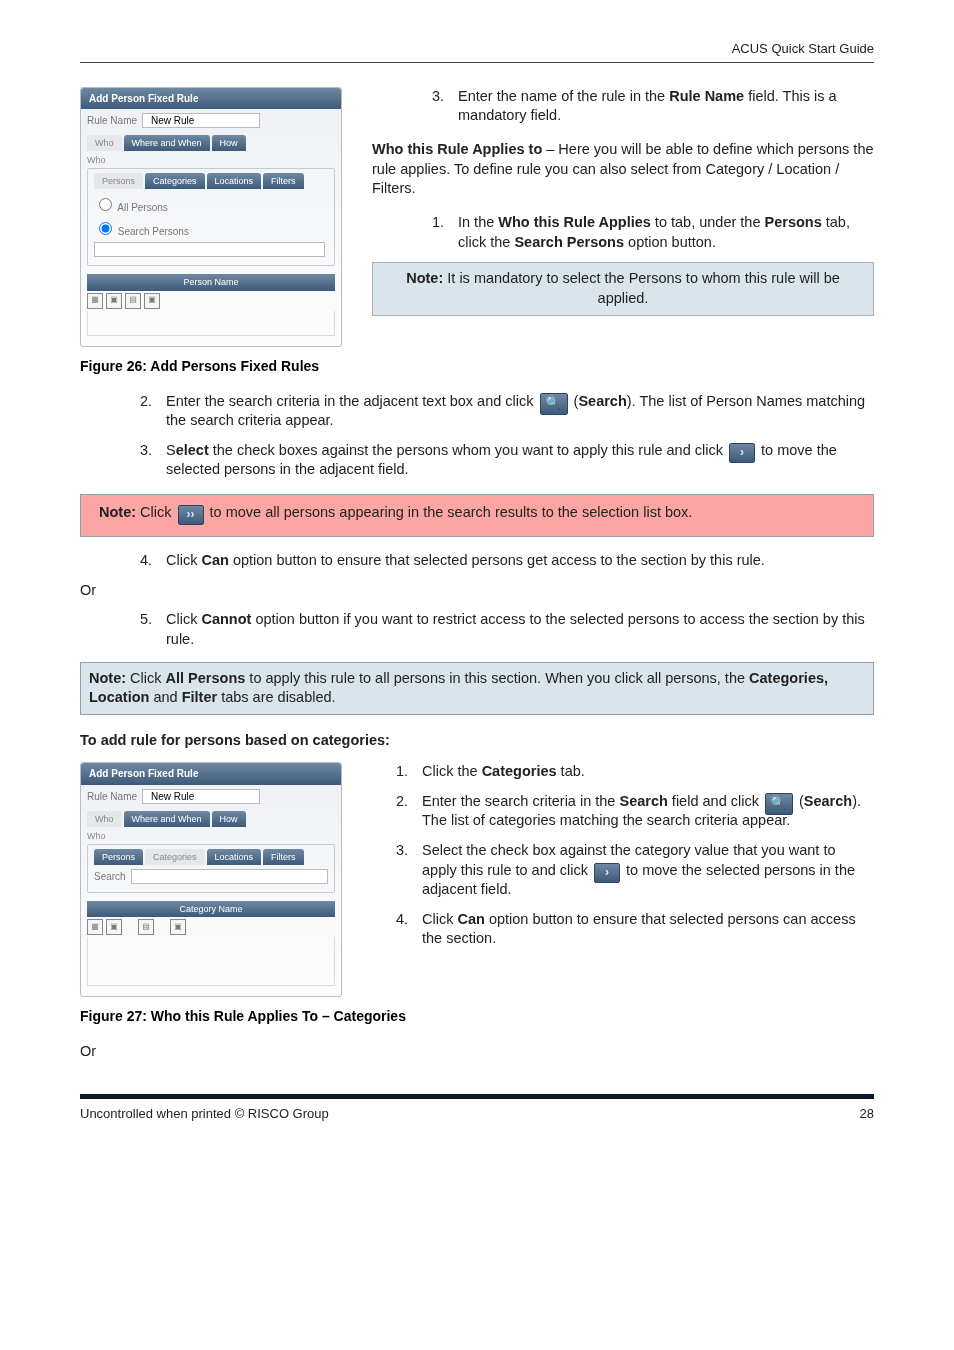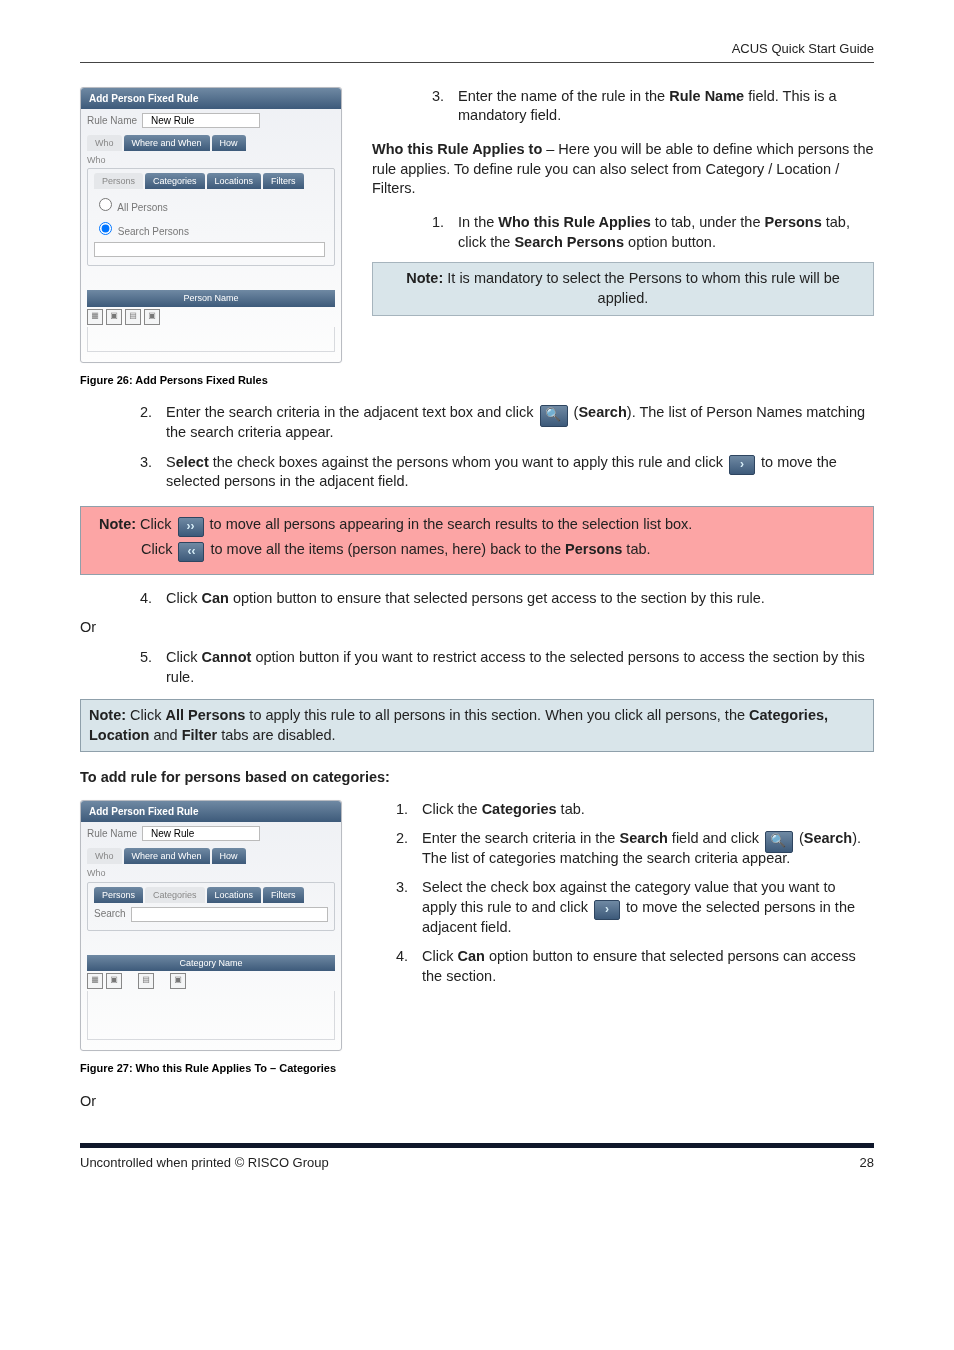--- a/index.html
+++ b/index.html
@@ -36,32 +36,32 @@
     border-radius:3px 3px 0 0;margin-right:2px;
   }
   .panel .tab.inactive{color:#888;background:#e5e7ea;}
   .panel .fieldset{
     border:1px solid #c8ccd2;margin:2px 6px;padding:4px 6px 8px 6px;border-radius:2px;
   }
   .panel .mini-tabs .tab{font-size:9px;}
   .panel .colhdr{
     color:#fff;font-size:9px;text-align:center;
     background:linear-gradient(#6f89a3,#3d5a7a);
-    margin:24px 6px 0 6px;padding:2px 0;
+    margin:8px 6px 0 6px;padding:2px 0;
   }
   .panel .toolbar{display:flex;gap:3px;padding:2px 6px;}
   .panel .toolbar span{width:14px;height:14px;border:1px solid #888;background:#f4f5f6;display:inline-flex;align-items:center;justify-content:center;font-size:8px;}
   .panel .blankrows{height:24px;margin:0 6px;border:1px solid #d8dade;border-top:none;}
   .rightcol{flex:1;}
   .bold{font-weight:bold;}
   .notebar{
     background:#d9e5ea;border:1px solid #a6b4bd;
     padding:6px 8px;font-size:14.5px;margin-top:10px;text-align:center;
   }
-  .fig-caption{font-size:11px;font-weight:bold;color:#000;margin:10px 0 16px 0;}
+  .fig-caption{font-size:14px;font-weight:bold;color:#000;margin:10px 0 16px 0;}
   .btn-icon{
     display:inline-block;width:26px;height:20px;vertical-align:middle;
     background:linear-gradient(#6f89a3,#3d5a7a);
     color:#d7eef8;border-radius:2px;border:1px solid #2e4560;
     font-size:13px;line-height:18px;text-align:center;font-weight:bold;
     margin:0 2px -4px 2px;
   }
   .btn-icon.small{width:24px;height:18px;font-size:12px;line-height:16px;}
   .mainlist{margin-left:56px;}
   .mainlist .li-row{display:flex;gap:14px;margin-bottom:10px;}
@@ -167,23 +167,20 @@
     <div class="li-txt">
       <span>S</span><span class="bold">elect</span><span> the check boxes against the persons whom you want to apply this rule and click </span><span class="btn-icon small">›</span><span> to move the selected persons in the adjacent field.</span>
     </div>
   </div>
 </div>
 
 <div class="notebox-full">
   <div class="row">
     <span class="bold">Note:</span><span> Click </span><span class="btn-icon small">››</span><span> to move all persons appearing in the search results to the selection list box.</span>
   </div>
-  <div class="row" style="margin-left:42px;">
-    <span>Click </span><span class="btn-icon small">‹‹</span><span> to move all the items (person names, here) back to the </span><span class="bold">Persons</span><span> tab.</span>
-  </div>
 </div>
 
 <div class="mainlist">
   <div class="li-row">
     <div class="li-num">4.</div>
     <div class="li-txt">
       <span>Click </span><span class="bold">Can</span><span> option button to ensure that selected persons get access to the section by this rule.</span>
     </div>
   </div>
 </div>

